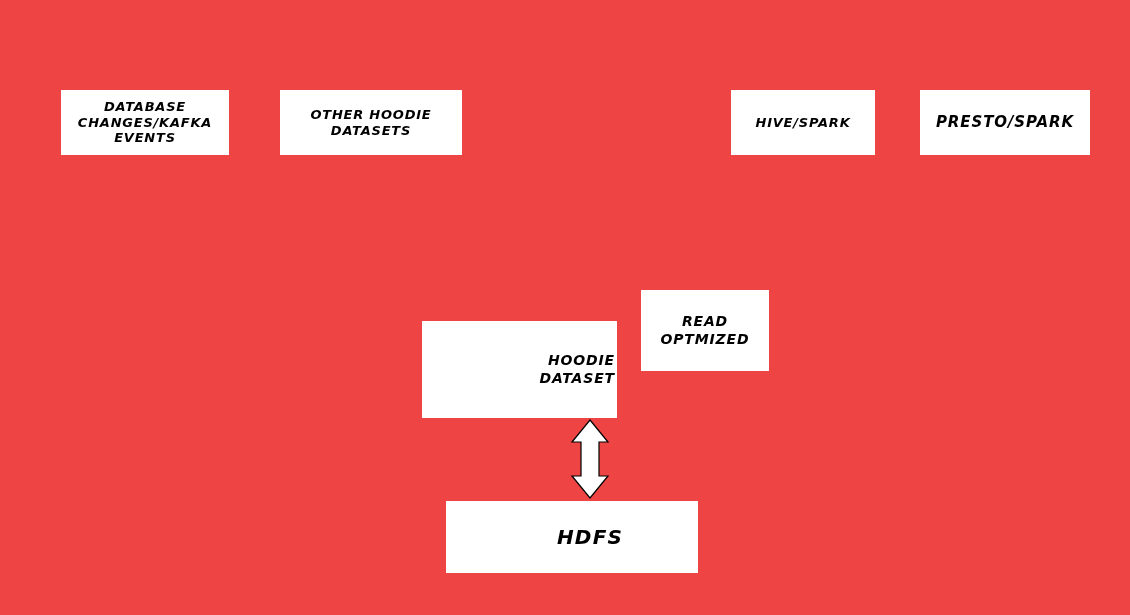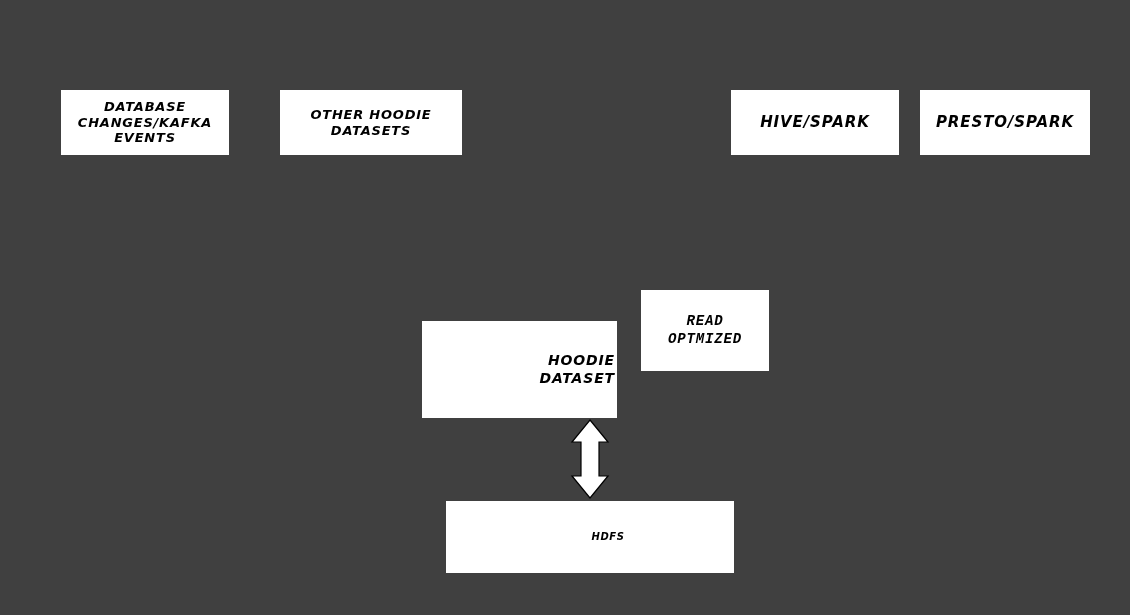--- a/index.html
+++ b/index.html
@@ -5,21 +5,21 @@
 <style>
   html, body {
     margin: 0;
     padding: 0;
     background: #000000;
   }
   #canvas {
     position: relative;
     width: 1130px;
     height: 615px;
-    background: #404040;
+    background: #ef4444;
     overflow: hidden;
     font-family: "DejaVu Sans", sans-serif;
   }
   .node {
     position: absolute;
     background: #ffffff;
     color: #000000;
     box-sizing: border-box;
     display: flex;
     align-items: center;
@@ -36,37 +36,37 @@
   }
   .node-label {
     display: block;
     white-space: pre-line;
     padding: 0 6px;
   }
 
   
   #node-database-changes { left: 61px;  top: 90px;  width: 168px; height: 65px; font-size: 13px; }
   #node-other-hoodie     { left: 280px; top: 90px;  width: 182px; height: 65px; font-size: 13px; }
-  #node-hive-spark       { left: 731px; top: 90px;  width: 168px; height: 65px; font-size: 15px; }
+  #node-hive-spark       { left: 731px; top: 90px;  width: 144px; height: 65px; font-size: 13px; }
   #node-presto-spark     { left: 920px; top: 90px;  width: 170px; height: 65px; font-size: 15px; align-items: center; }
 
   
   #node-hoodie-dataset {
     left: 422px; top: 321px; width: 195px; height: 97px;
     justify-content: flex-end;
     text-align: right;
     font-size: 14px;
   }
   #node-hoodie-dataset .node-label { padding-right: 2px; }
 
-  #node-read-optimized { left: 641px; top: 290px; width: 128px; height: 81px; font-size: 14px; font-family: Liberation Mono, monospace; }
+  #node-read-optimized { left: 641px; top: 290px; width: 128px; height: 81px; font-size: 14px; }
   #node-real-time      { left: 641px; top: 372px; width: 128px; height: 78px; font-size: 14px; }
 
   
-  #node-hdfs { left: 446px; top: 501px; width: 288px; height: 72px; font-size: 10px; padding-left: 36px; }
+  #node-hdfs { left: 446px; top: 501px; width: 252px; height: 72px; font-size: 20px; padding-left: 36px; }
 
   
   #arrow-hoodie-hdfs {
     position: absolute;
     left: 570px;
     top: 418px;
     width: 40px;
     height: 82px;
   }
   #arrow-hoodie-hdfs svg { display: block; }

